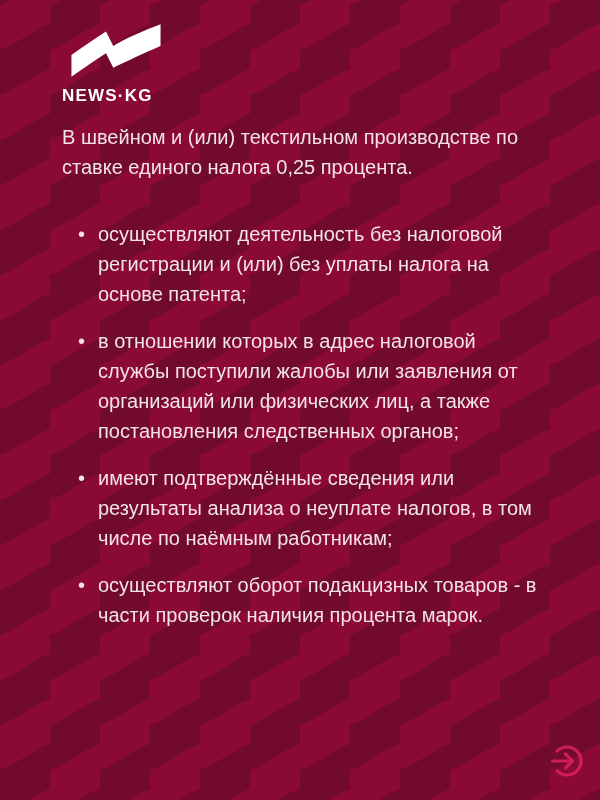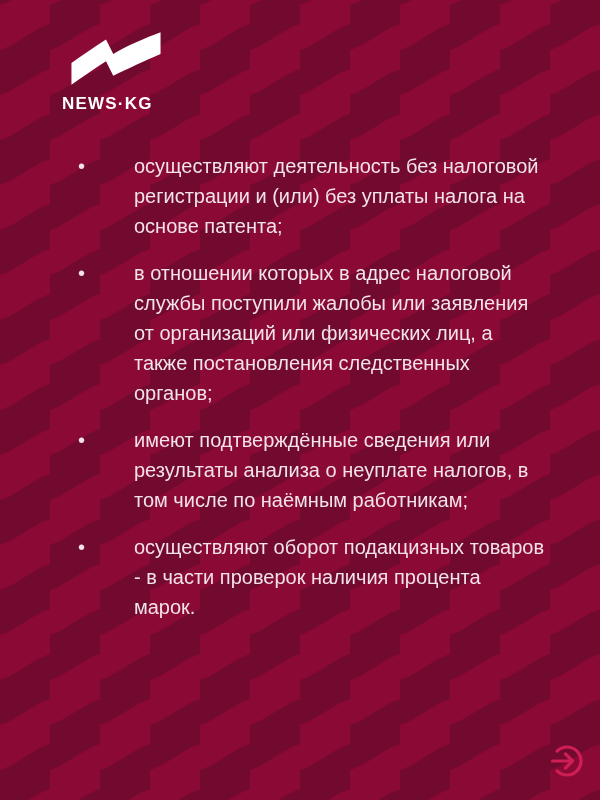--- a/index.html
+++ b/index.html
@@ -7,21 +7,21 @@
     position: relative;
     width: 600px;
     height: 800px;
     overflow: hidden;
     font-family: "Liberation Sans", sans-serif;
   }
   .bg-svg { position: absolute; left: 0; top: 0; z-index: 0; display: block; }
   .content {
     position: relative;
     z-index: 1;
-    padding: 30px 55px 0 62px;
+    padding: 22px 55px 0 62px;
     color: #f2e2e9;
   }
   .brand { margin-bottom: 14px; }
   .brand-mark { display: block; margin-left: 4px; }
   .brand-name {
     display: block;
     margin-top: 7px;
     color: #ffffff;
     font-size: 17px;
     font-weight: bold;
@@ -44,21 +44,21 @@
     display: flex;
     margin: 0 0 17px 0;
     font-size: 20px;
     line-height: 30px;
   }
   .bullet-dot {
     flex: 0 0 20px;
     margin-left: 16px;
     text-align: left;
   }
-  .bullet-text { flex: 0 1 auto; max-width: 443px; margin-left: 36px; }
+  .bullet-text { flex: 0 1 auto; max-width: 443px; }
   .next-btn {
     position: absolute;
     right: 13px;
     bottom: 19px;
     width: 40px;
     height: 40px;
     z-index: 2;
     background: transparent;
     border: none;
     padding: 0;
@@ -88,20 +88,21 @@
   <div class="content">
 
     <div class="brand">
       <svg class="brand-mark" width="100" height="57" viewBox="0 0 110 62" aria-hidden="true">
         <path fill="#ffffff" d="M6,36 C18,27 32,18 44,10 L52,26 C66,17 88,8 104,2
              L104,26 C88,33 68,42 52,50 L44,34 C32,42 18,51 6,60 Z"></path>
       </svg>
       <span class="brand-name">NEWS·KG</span>
     </div>
 
+    <p class="para para-first">В швейном и (или) текстильном производстве по ставке единого налога 0,25 процента.</p>
 
 
     <ul class="bullets">
       <li>
         <span class="bullet-dot">•</span>
         <span class="bullet-text"> осуществляют деятельность без налоговой регистрации и (или) без уплаты налога на основе патента;</span>
       </li>
       <li>
         <span class="bullet-dot">•</span>
         <span class="bullet-text"> в отношении которых в адрес налоговой службы поступили жалобы или заявления от организаций или физических лиц, а также постановления следственных органов;</span>

